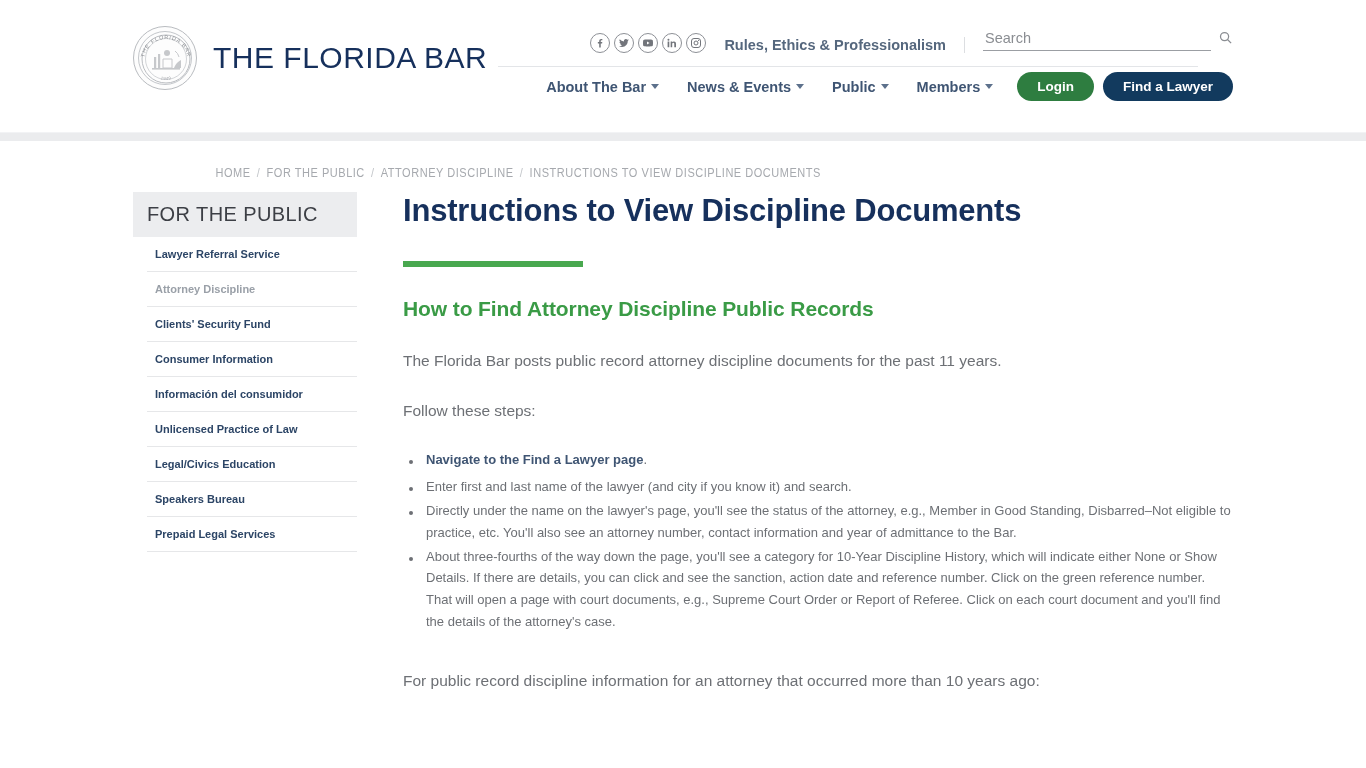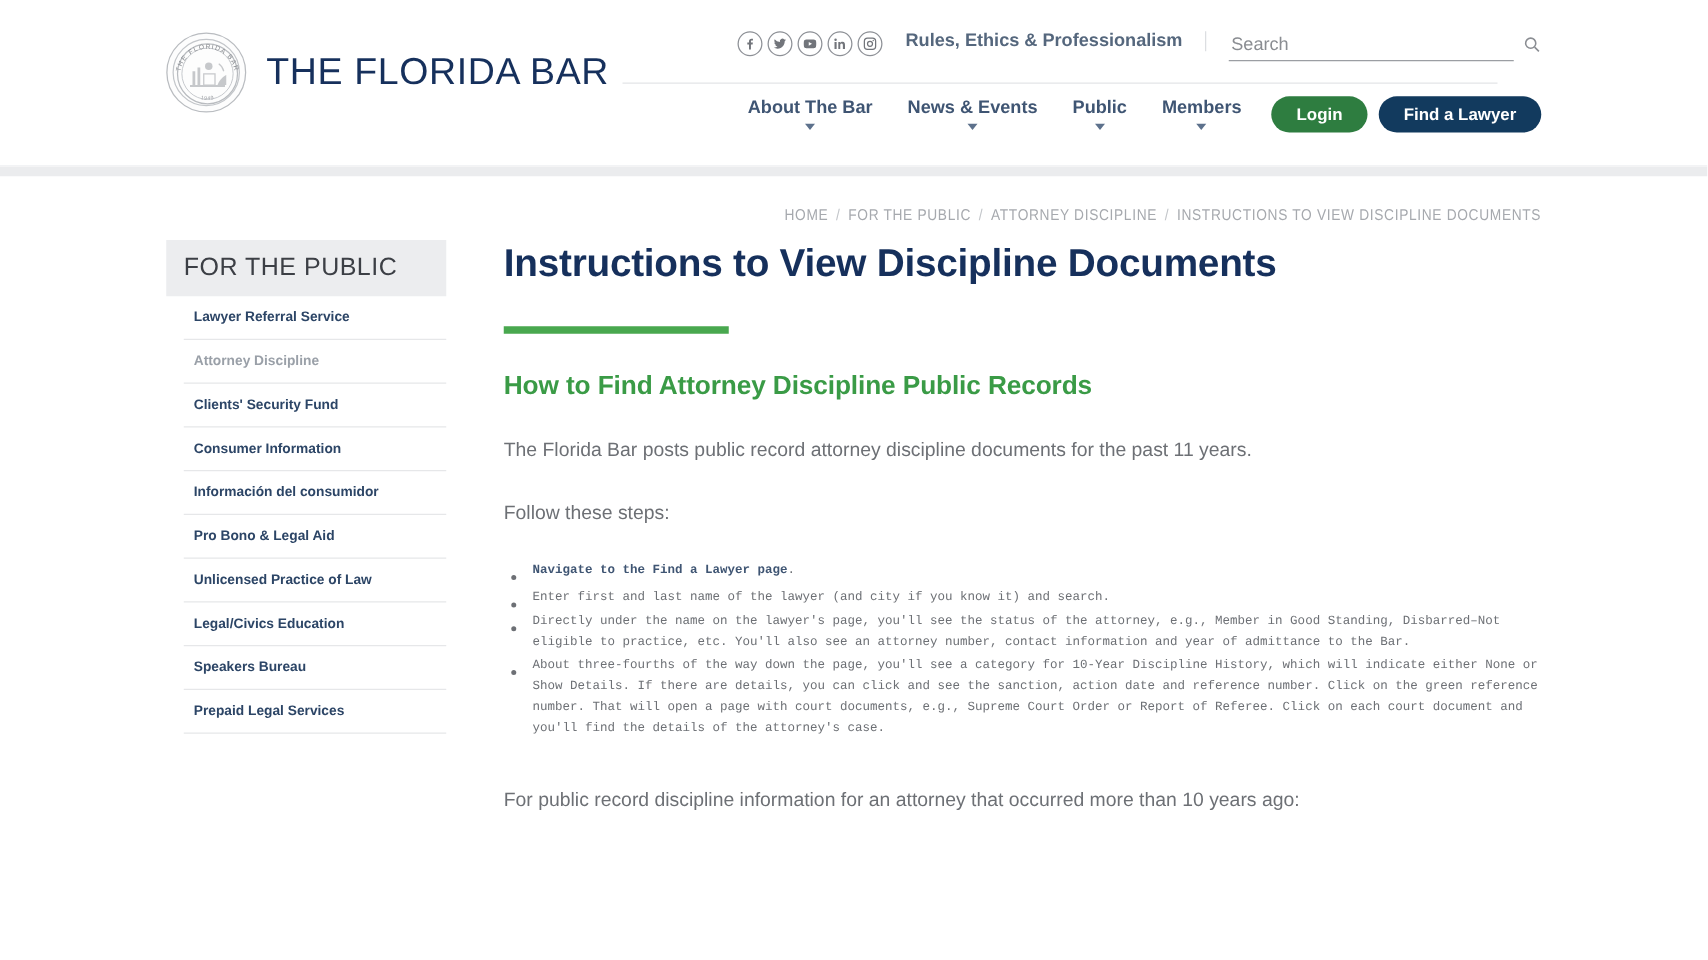--- a/index.html
+++ b/index.html
@@ -63,21 +63,21 @@
     width: 700px;
     height: 1px;
     background: #e3e5e8;
   }
 
   
   .util-row {
     position: absolute;
     right: 0; top: 25px;
     display: flex;
-    align-items: flex-start;
+    align-items: flex-end;
     height: 28px;
   }
   .socials { display: flex; align-items: center; gap: 4px; margin-right: 18px; }
   .soc {
     width: 20px; height: 20px;
     border-radius: 50%;
     border: 1.5px solid #8d9096;
     display: flex; align-items: center; justify-content: center;
     color: #72757b;
   }
@@ -120,21 +120,21 @@
     align-items: center;
     gap: 0;
   }
   .navitem {
     font-size: 14.5px;
     font-weight: bold;
     color: #3f5573;
     padding: 6px 14px;
     white-space: nowrap;
     cursor: pointer;
-    display: flex; align-items: center; gap: 5px; flex-direction: column;
+    display: flex; align-items: center; gap: 5px;
   }
   .caret {
     width: 0; height: 0;
     border-left: 4px solid transparent;
     border-right: 4px solid transparent;
     border-top: 5px solid #5d718c;
     display: inline-block;
   }
   .btn {
     display: inline-flex; align-items: center; justify-content: center;
@@ -154,21 +154,20 @@
     width: 1366px;
     height: 8px;
     background: #ebecee;
   }
 
   
   .crumb-wrap {
     width: 1100px;
     margin: 0 auto;
     padding-top: 22px;
-    text-align: right;
   }
   .crumbs {
     display: inline-flex;
     align-items: center;
     gap: 0;
     font-size: 12.5px;
     letter-spacing: 0.6px;
     color: #a6a9ae;
     font-family: "Liberation Sans Narrow", "Liberation Sans", sans-serif;
     transform: scaleX(0.88);
@@ -239,26 +238,25 @@
     line-height: 1.55;
     margin: 0 0 26px 0;
   }
   .steps {
     list-style: none;
     margin: 0;
     padding: 0;
   }
   .steps li {
     position: relative;
-    font-size: 10px;
+    font-size: 13px;
     color: #6d7075;
     line-height: 1.68;
     padding-left: 23px;
     margin-bottom: 2px;
-    font-family: Liberation Mono, monospace;
   }
   .steps li::before {
     content: "";
     position: absolute;
     left: 6px; top: 11px;
     width: 4px; height: 4px;
     border-radius: 50%;
     background: #6d7075;
   }
   .steps li.b-strong { padding-bottom: 3px; }
@@ -388,21 +386,20 @@
 <div class="layout">
 
   <aside class="sidebar">
     <div class="side-head">FOR THE PUBLIC</div>
     <ul class="side-list">
       <li class="side-item">Lawyer Referral Service</li>
       <li class="side-item active">Attorney Discipline</li>
       <li class="side-item">Clients' Security Fund</li>
       <li class="side-item">Consumer Information</li>
       <li class="side-item">Información del consumidor</li>
-      <li class="side-item">Pro Bono &amp; Legal Aid</li>
       <li class="side-item">Unlicensed Practice of Law</li>
       <li class="side-item">Legal/Civics Education</li>
       <li class="side-item">Speakers Bureau</li>
       <li class="side-item">Prepaid Legal Services</li>
     </ul>
   </aside>
 
   <main class="content">
     <h1 class="page-title">Instructions to View Discipline Documents</h1>
     <div class="title-rule"></div>

